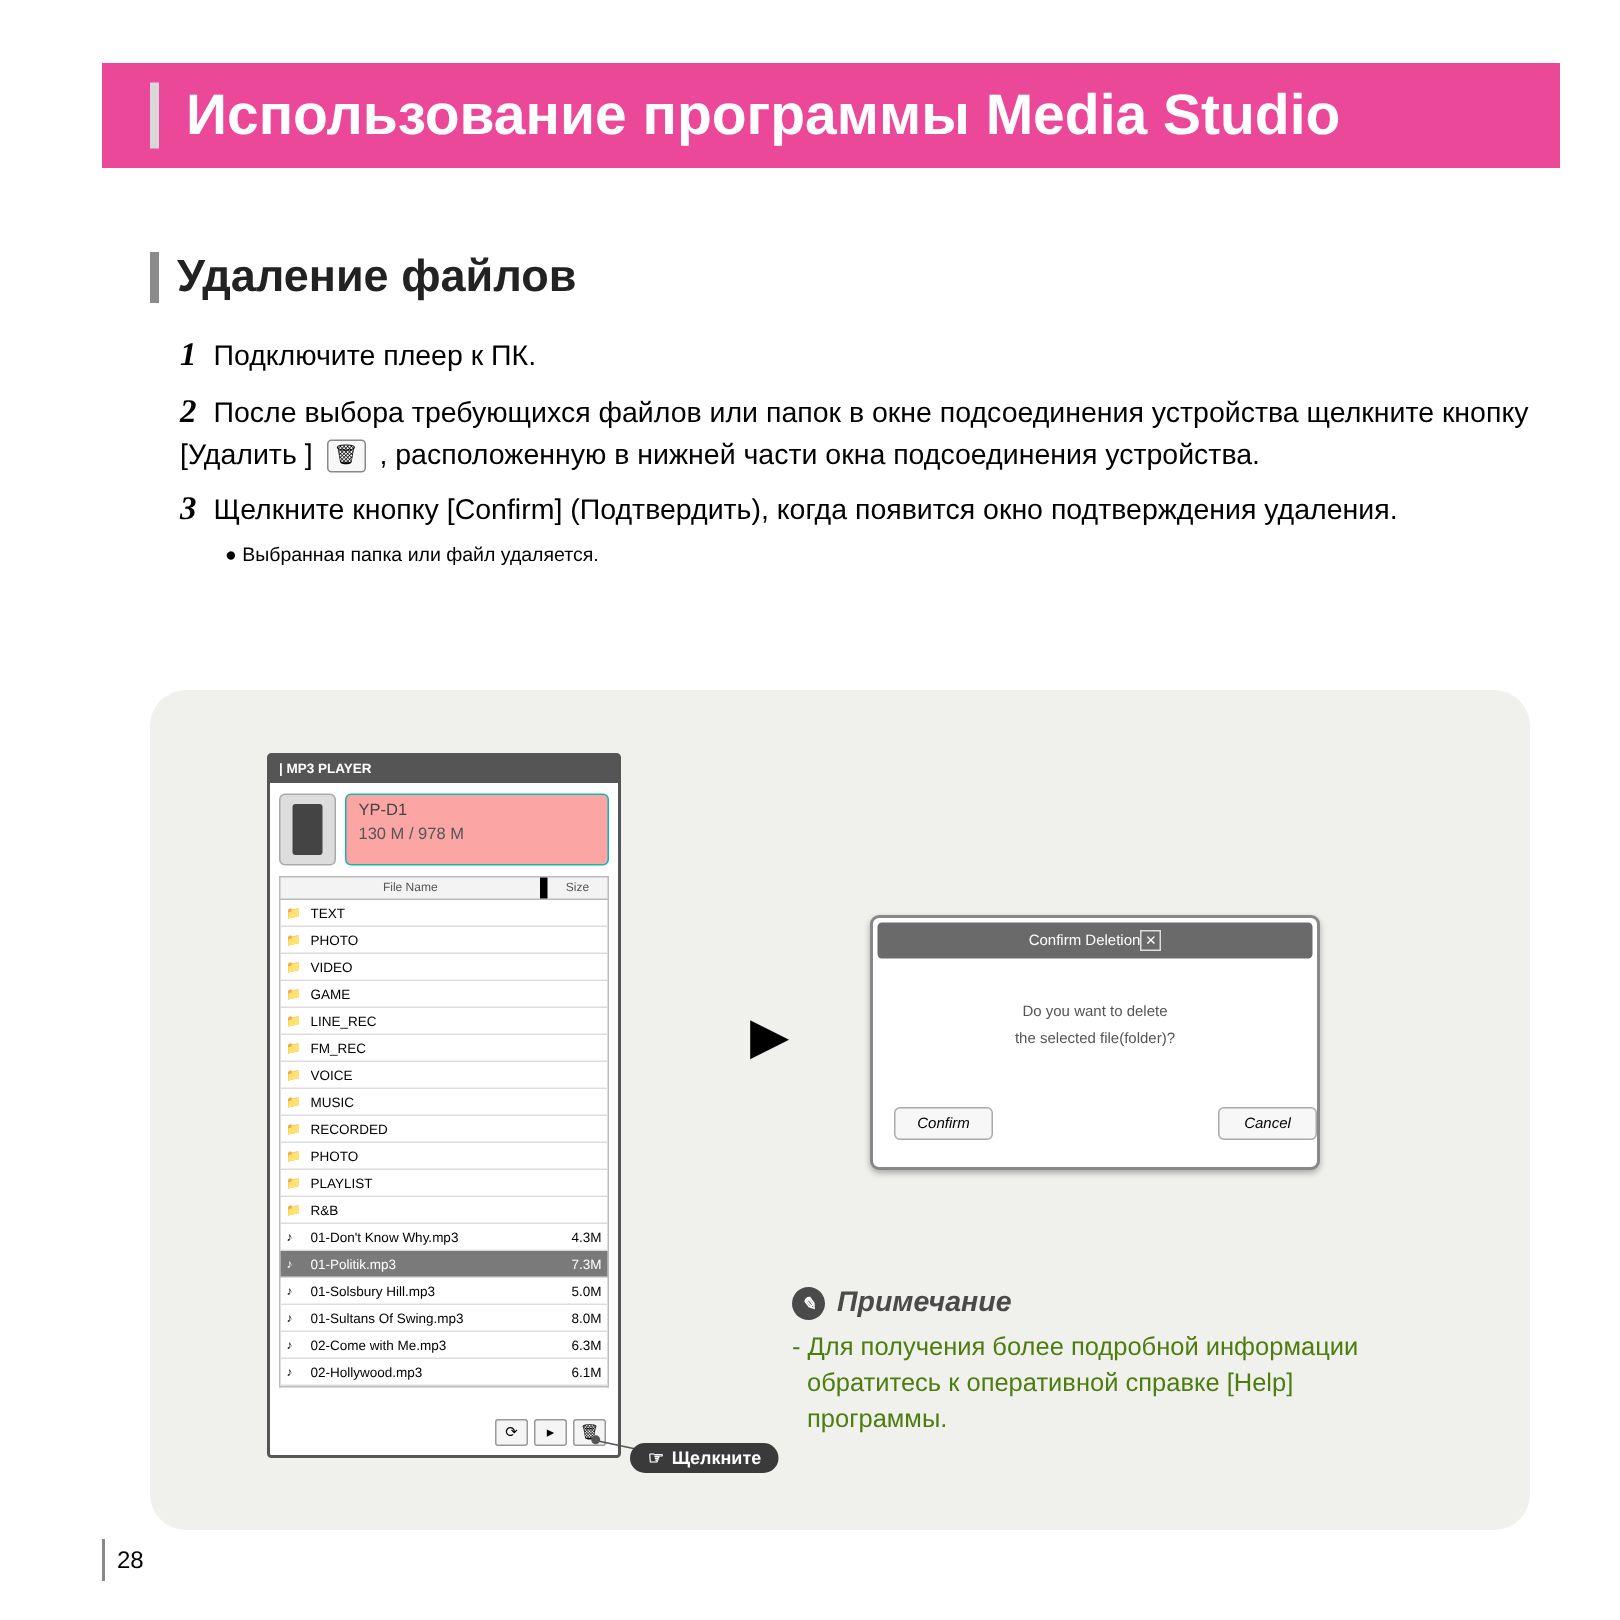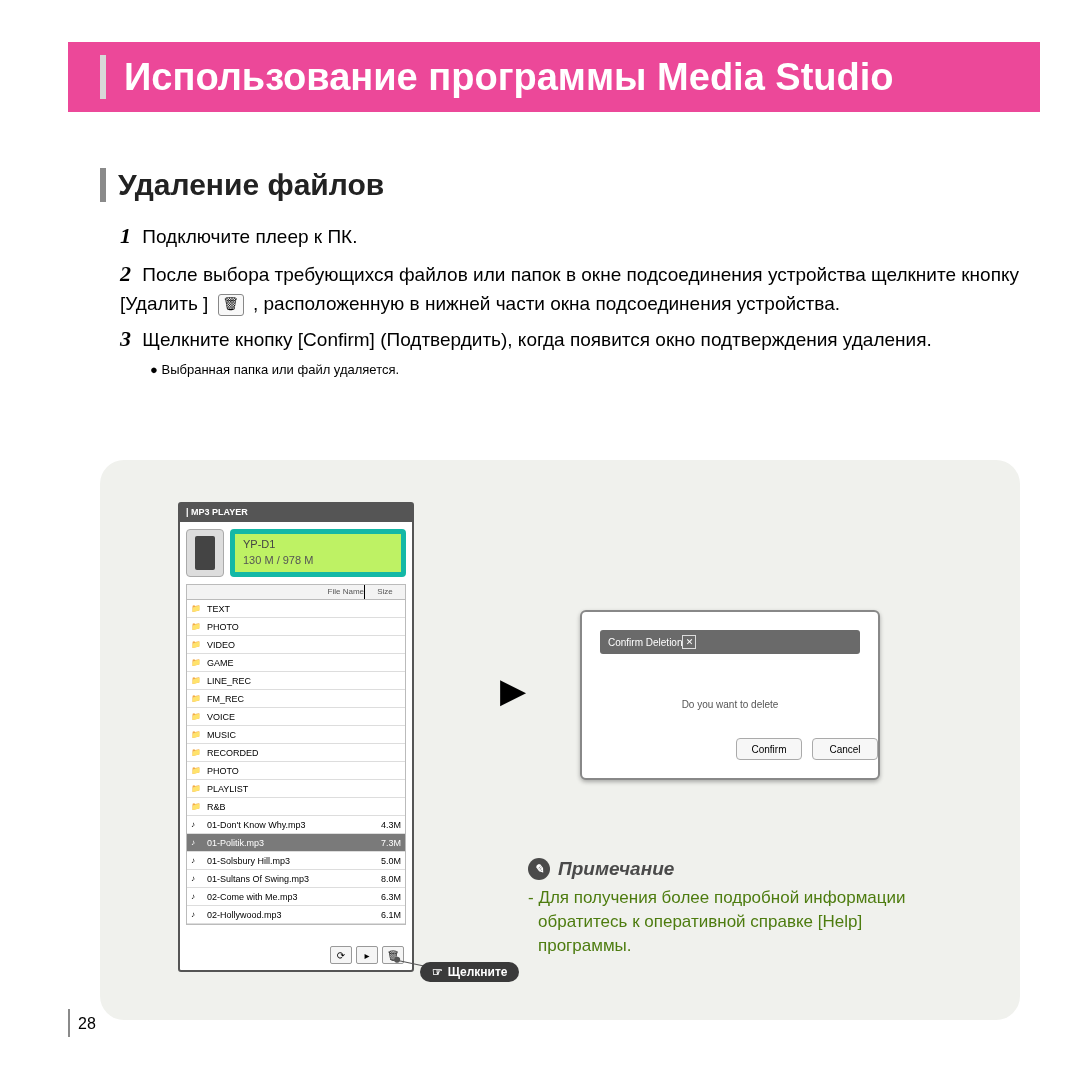--- a/index.html
+++ b/index.html
@@ -126,39 +126,39 @@
   .device-thumb::after {
     content: "";
     position: absolute;
     left: 8px; top: 6px; right: 8px; bottom: 6px;
     background: #444;
     border-radius: 2px;
   }
   .device-info {
     flex: 1;
     height: 48px;
-    background: #bef264;
-    border: 5px solid #14b8a6;
+    background: #fca5a5;
+    border: 1px solid #14b8a6;
     border-radius: 4px;
     padding: 4px 8px;
     font-size: 10px;
     color: #555;
   }
   .device-name { font-size: 11px; color: #444; }
   .device-mem { font-size: 11px; color: #555; margin-top: 4px; }
   .file-header {
     margin: 0 6px;
     height: 16px;
     border: 1px solid #bbb;
     background: #f3f3f3;
     display: flex;
     font-size: 8px;
     color: #555;
   }
-  .fh-name { flex: 1; text-align: right; padding-top: 2px; border-right: 1px solid #000000; }
+  .fh-name { flex: 1; text-align: center; padding-top: 2px; border-right: 5px solid #000000; }
   .fh-size { width: 40px; text-align: center; padding-top: 2px; }
   .file-list {
     margin: 0 6px;
     border-left: 1px solid #bbb;
     border-right: 1px solid #bbb;
     border-bottom: 1px solid #bbb;
   }
   .file-row {
     display: flex;
     align-items: center;
@@ -205,28 +205,28 @@
     left: 480px;
     width: 300px;
     height: 170px;
     background: #fff;
     border: 2px solid #888;
     border-radius: 6px;
     box-shadow: 0 2px 4px rgba(0,0,0,.3);
   }
   .dialog-title {
     height: 24px;
-    margin: 18px;
+    margin: 3px;
     background: #6a6a6a;
     color: #fff;
     font-size: 10px;
     padding: 5px 8px;
     border-radius: 3px;
     display: flex;
-    justify-content: flex-start;
+    justify-content: center;
     align-items: center;
   }
   .dialog-close {
     width: 14px;
     height: 14px;
     border: 1px solid #ddd;
     font-size: 9px;
     text-align: center;
     line-height: 12px;
     color: #fff;
@@ -236,22 +236,23 @@
     font-size: 10px;
     color: #555;
     padding-top: 24px;
     line-height: 1.8;
   }
   .dialog-buttons {
     position: absolute;
     bottom: 18px;
     left: 14px; right: 0;
     display: flex;
-    justify-content: flex-end;
+    justify-content: space-between;
     gap: 10px;
+    font-style: italic;
   }
   .dbtn {
     width: 66px;
     height: 22px;
     border: 1px solid #aaa;
     border-radius: 4px;
     background: #f7f7f7;
     font-size: 10px;
     display: flex;
     align-items: center;
@@ -318,21 +319,21 @@
   }
   .note-text {
     font-size: 17px;
     color: #4d7c0f;
     line-height: 1.4;
     padding-left: 10px;
     text-indent: -10px;
   }
   .page-num {
     position: absolute;
-    bottom: 47px;
+    bottom: 30px;
     left: 78px;
     font-size: 16px;
     color: #000;
   }
   .page-num::before {
     content: "";
     position: absolute;
     left: -10px;
     top: -6px;
     width: 2px;
@@ -489,20 +490,21 @@
 
   <div class="arrow-right">▶</div>
 
   <div class="dialog">
     <div class="dialog-title">
       <span>Confirm Deletion</span>
       <span class="dialog-close">✕</span>
     </div>
     <div class="dialog-body">
       <div>Do you want to delete</div>
+      <div>the selected file(folder)?</div>
     </div>
     <div class="dialog-buttons">
       <div class="dbtn">Confirm</div>
       <div class="dbtn">Cancel</div>
     </div>
   </div>
 
   <div class="callout-line"></div>
   <div class="click-label">
     <span>☞</span>

